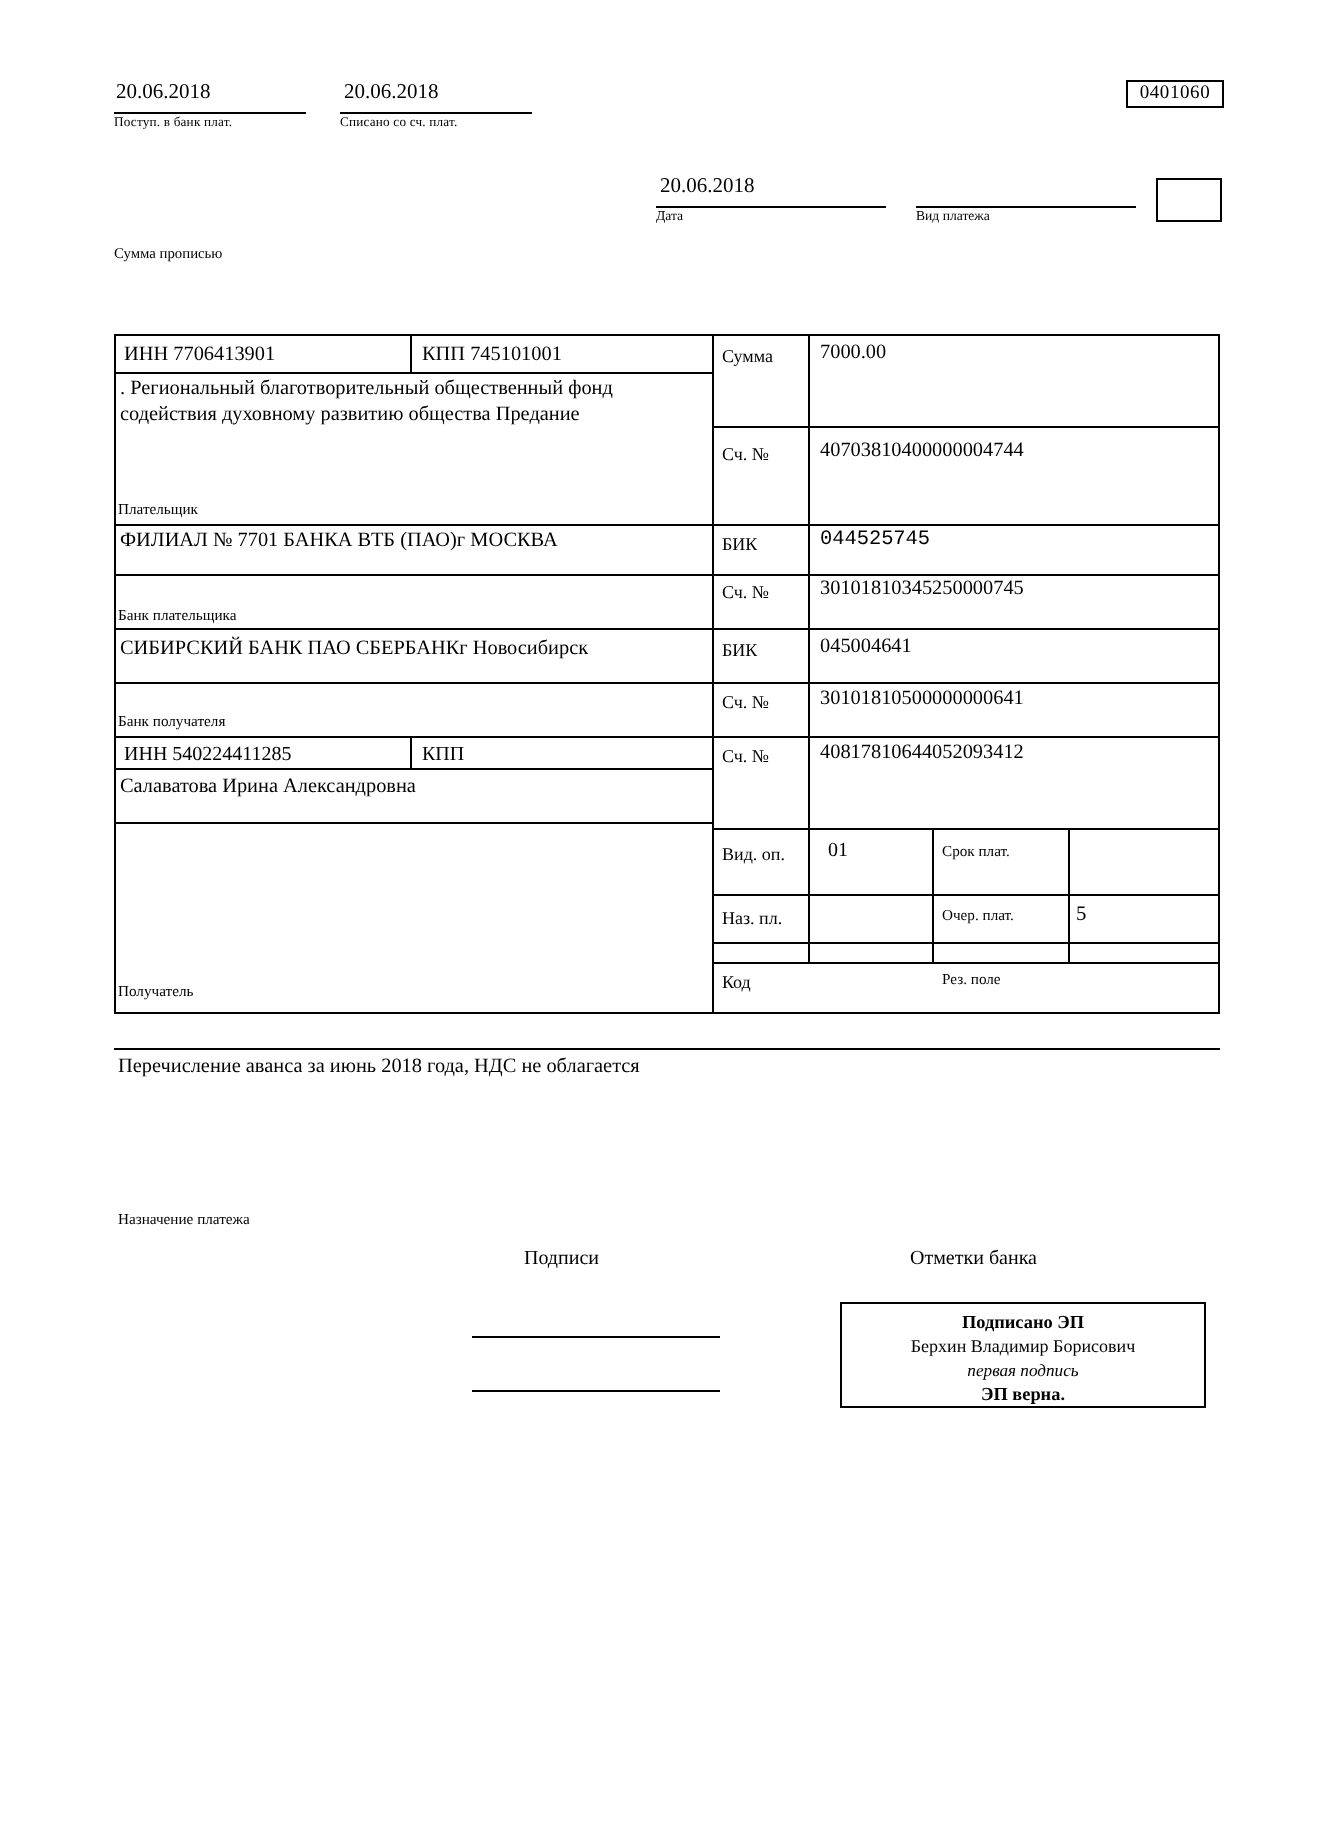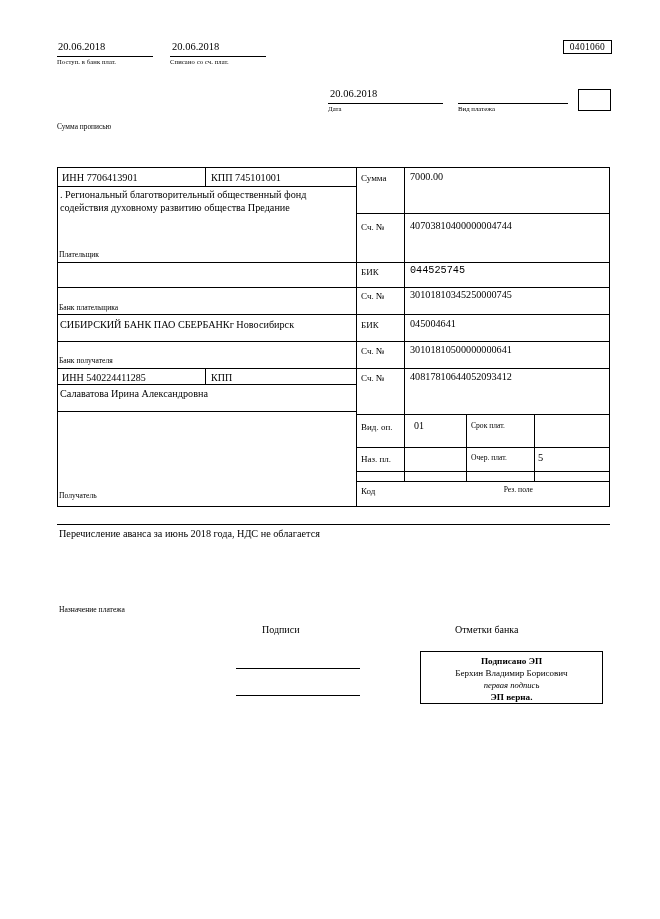--- a/index.html
+++ b/index.html
@@ -185,20 +185,21 @@
     <span>7706413901</span>
   </div>
   <div class="abs cell" style="left:207px; top:170px; width:124px;">
     <span>КПП</span>
     <span>745101001</span>
   </div>
 
   <div class="abs vtext" style="left:60px; top:189px; width:292px;">. Региональный благотворительный общественный фонд содействия духовному развитию общества Предание</div>
   <div class="abs cap" style="left:59px; top:250px;">Плательщик</div>
 
+  <div class="abs vtext" style="left:60px; top:265px; width:292px;">ФИЛИАЛ № 7701 БАНКА ВТБ (ПАО)г МОСКВА</div>
   <div class="abs cap" style="left:59px; top:303px;">Банк плательщика</div>
 
   <div class="abs vtext" style="left:60px; top:319px; width:292px;">СИБИРСКИЙ БАНК ПАО СБЕРБАНКг Новосибирск</div>
   <div class="abs cap" style="left:59px; top:356px;">Банк получателя</div>
 
   <div class="abs cell" style="left:58px; top:370px; width:146px; font-size:10px;">
     <span>ИНН</span>
     <span>540224411285</span>
   </div>
   <div class="abs cell" style="left:207px; top:370px; width:148px; font-size:10px;">
@@ -235,21 +236,21 @@
   <div class="abs smalllabel" style="left:468px; top:419px; width:62px;">Срок плат.</div>
   <div class="abs" style="left:537px; top:420px; font-size:10px;"></div>
 
   <div class="abs fieldlabel" style="left:358px; top:452px;">Наз. пл.</div>
   <div class="abs" style="left:414px; top:452px; font-size:10px;"></div>
   <div class="abs smalllabel" style="left:468px; top:451px; width:62px;">Очер. плат.</div>
   <div class="abs" style="left:538px; top:452px; font-size:10.4px;">5</div>
 
   <div class="abs fieldlabel" style="left:358px; top:484px;">Код</div>
   <div class="abs" style="left:414px; top:484px; font-size:10px;"></div>
-  <div class="abs smalllabel" style="left:468px; top:483px; width:62px;text-align:right;">Рез. поле</div>
+  <div class="abs smalllabel" style="left:468px; top:483px; width:62px;">Рез. поле</div>
   <div class="abs" style="left:537px; top:484px; font-size:10px;"></div>
 
   <div class="abs purpose" style="left:59px; top:528px; width:540px;">Перечисление аванса за июнь 2018 года, НДС не облагается</div>
   <div class="abs cap" style="left:59px; top:605px;">Назначение платежа</div>
 
 
   <div class="abs sig-label" style="left:262px; top:624px;">Подписи</div>
   <div class="abs sig-line" style="left:236px; top:667px; width:124px;"></div>
   <div class="abs sig-line" style="left:236px; top:694px; width:124px;"></div>
 

